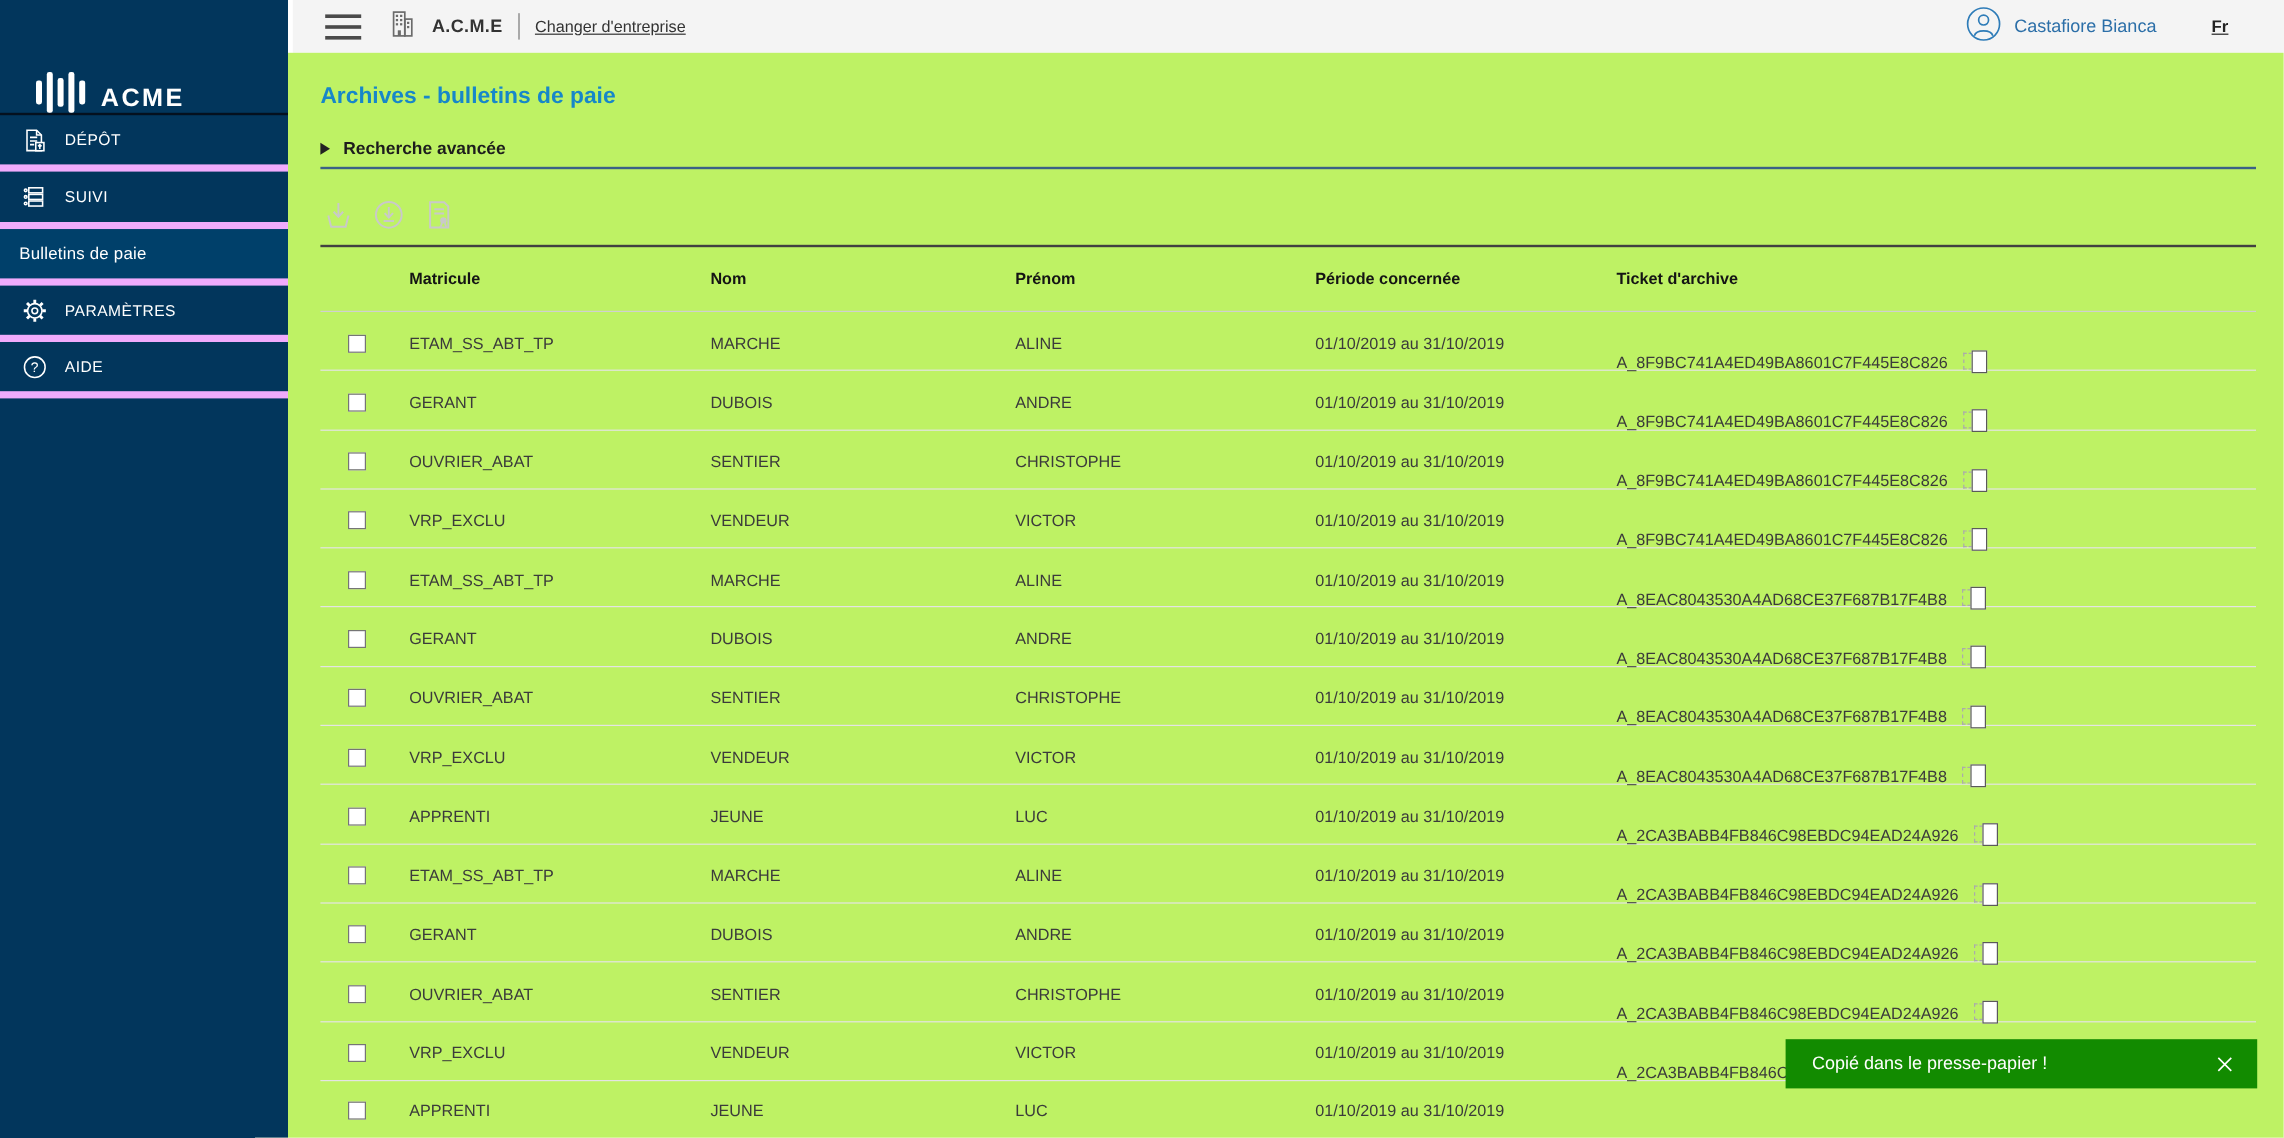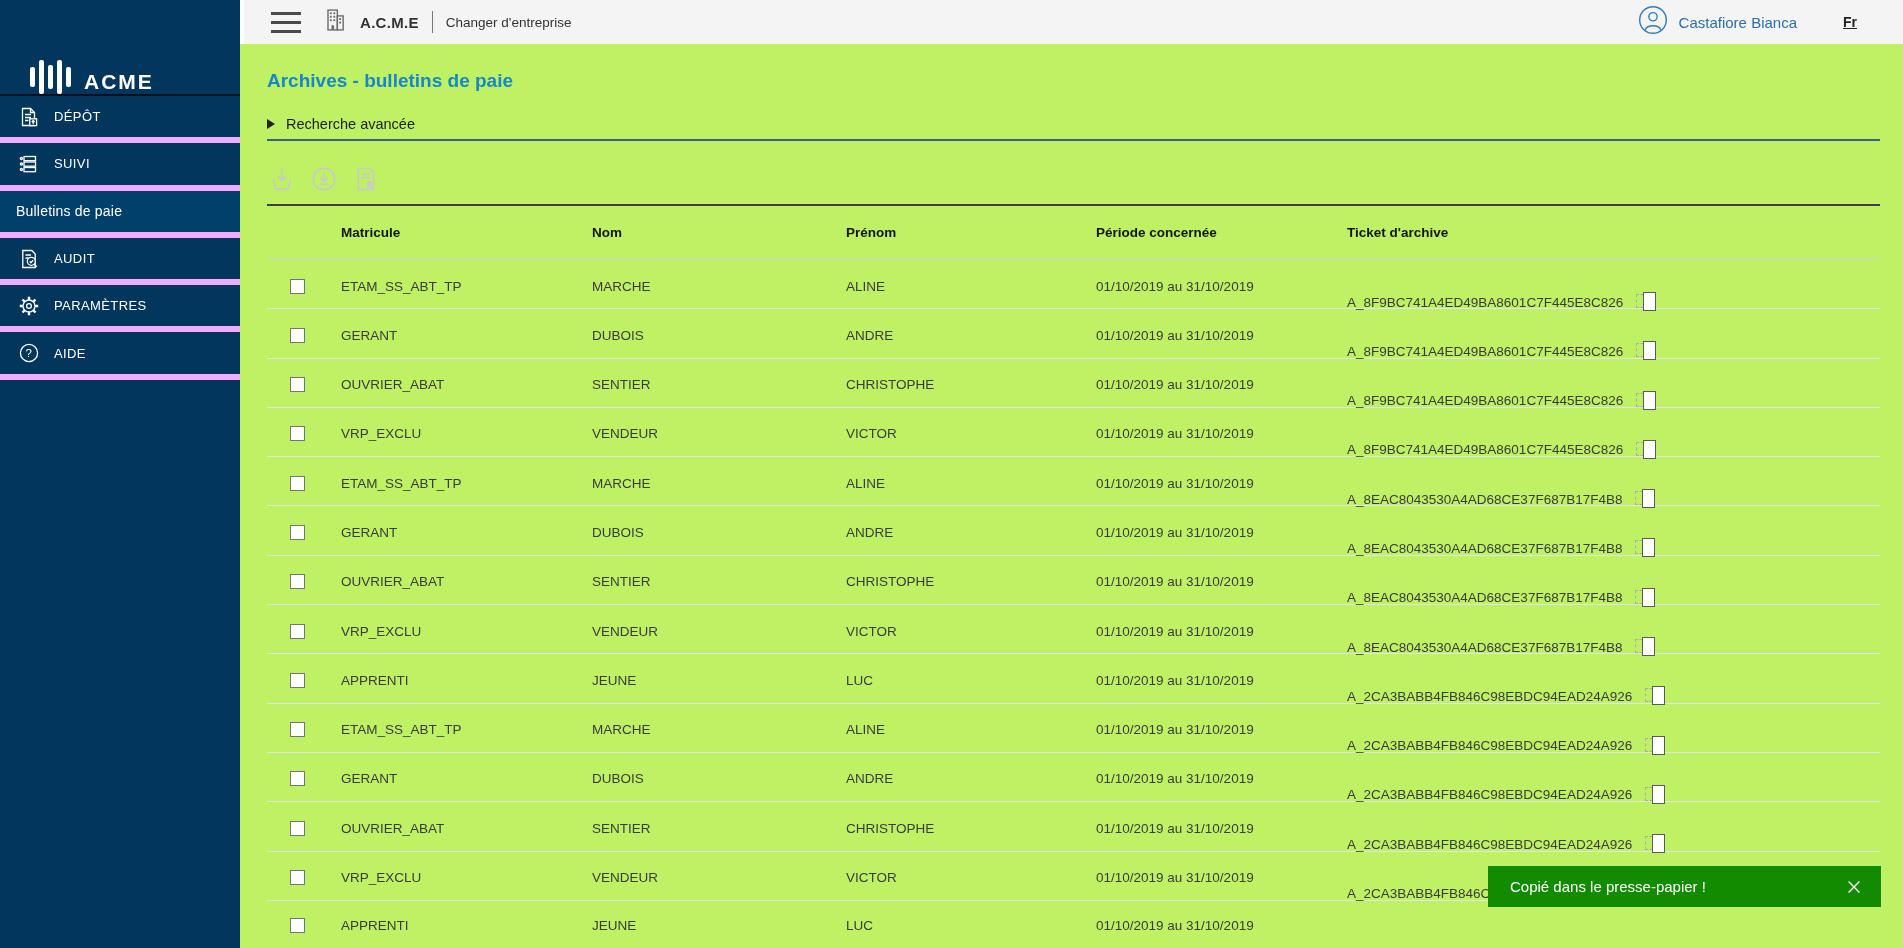--- a/index.html
+++ b/index.html
@@ -44,37 +44,37 @@
   .topbar {
     position: absolute; left: 244px; top: 0; width: 1663px; height: 44px;
     background: #F4F4F4; display: flex; align-items: center; padding: 0 0 0 27px;
   }
   .hamburger { display: flex; flex-direction: column; gap: 6px; width: 30px; cursor: pointer; }
   .hamburger span { height: 3px; background: #4A4A4A; display: block; }
   .company-block { display: flex; align-items: center; gap: 11px; margin-left: 20px; }
   .company-block svg { width: 28px; height: 28px; }
   .company-name { font-size: 15px; font-weight: bold; color: #333; letter-spacing: 0.3px; }
   .tb-divider { width: 1px; height: 22px; background: #777; margin: 0 13px; }
-  .change-company { font-size: 13.5px; color: #333; cursor: pointer; }
+  .change-company { font-size: 13.5px; color: #333; text-decoration: underline; cursor: pointer; }
   .topbar-right { margin-left: auto; display: flex; align-items: center; }
   .user-block { display: flex; align-items: center; gap: 11px; cursor: pointer; }
   .user-block svg { width: 30px; height: 30px; }
   .user-name { font-size: 15px; color: var(--user-blue, #2C6FA8); }
   .lang { font-size: 14px; font-weight: bold; color: #222; text-decoration: underline; margin-left: 46px; margin-right: 50px; cursor: pointer; }
 
   
   .main {
     position: absolute; left: 240px; top: 44px; width: 1663px; height: 904px;
     background: #bef264; padding: 0 23px 0 27px; overflow: hidden;
   }
   .page-title { margin-top: 26px; font-size: 19px; font-weight: bold; color: var(--accent-blue, #1787C9); }
 
   .adv-search { margin-top: 24px; display: flex; align-items: center; gap: 11px; cursor: pointer; width: max-content; }
   .tri-right { width: 0; height: 0; border-left: 8px solid #222; border-top: 5px solid transparent; border-bottom: 5px solid transparent; }
-  .adv-search-label { font-size: 14.5px; font-weight: normal; color: #1d1d1d; }
+  .adv-search-label { font-size: 14.5px; font-weight: bold; color: #1d1d1d; }
   .adv-line { margin-top: 7px; height: 2px; background: #3A6186; width: 1613px; }
 
   .toolbar { margin-top: 24px; display: flex; align-items: center; gap: 12px; }
   .tool-btn { width: 30px; height: 30px; display: flex; align-items: center; justify-content: center; cursor: pointer; background: none; border: none; }
   .tool-btn svg { width: 28px; height: 28px; }
 
   
   .table { margin-top: 9px; width: 1613px; border-top: 2px solid #414141; }
   .trow, .thead {
     display: grid;
@@ -139,32 +139,20 @@
             <rect x="7" y="15.5" width="11.5" height="4.2"></rect>
             <circle cx="4.4" cy="6.6" r="1.1"></circle>
             <circle cx="4.4" cy="12.1" r="1.1"></circle>
             <circle cx="4.4" cy="17.6" r="1.1"></circle>
           </svg>
         </span>
         <span class="nav-label">SUIVI</span>
       </div>
       <div class="nav-item sub">
         <span class="nav-label">Bulletins de paie</span>
-      </div>
-      <div class="nav-item">
-        <span class="nav-icon">
-          <svg viewBox="0 0 24 24" fill="none" stroke="#fff" stroke-width="1.3">
-            <path d="M5.8 3.5h9l3.4 3.5v13.5h-12.4z"></path>
-            <path d="M8.5 8h5.5M8.5 11h3"></path>
-            <circle cx="14.3" cy="14.3" r="4" fill="#02365C"></circle>
-            <path d="M17.3 17.3l2.5 2.5"></path>
-            <path d="M12.6 14.4l1.3 1.3 2.2-2.5"></path>
-          </svg>
-        </span>
-        <span class="nav-label">AUDIT</span>
       </div>
       <div class="nav-item">
         <span class="nav-icon">
           <svg viewBox="0 0 24 24" fill="none" stroke="#fff" stroke-width="1.3">
             <circle cx="12" cy="12" r="6"></circle>
             <circle cx="12" cy="12" r="2.4"></circle>
             <g stroke-width="2.4">
               <path d="M12 2.8v3M12 18.2v3M2.8 12h3M18.2 12h3M5.5 5.5l2.1 2.1M16.4 16.4l2.1 2.1M18.5 5.5l-2.1 2.1M7.6 16.4l-2.1 2.1"></path>
             </g>
           </svg>

